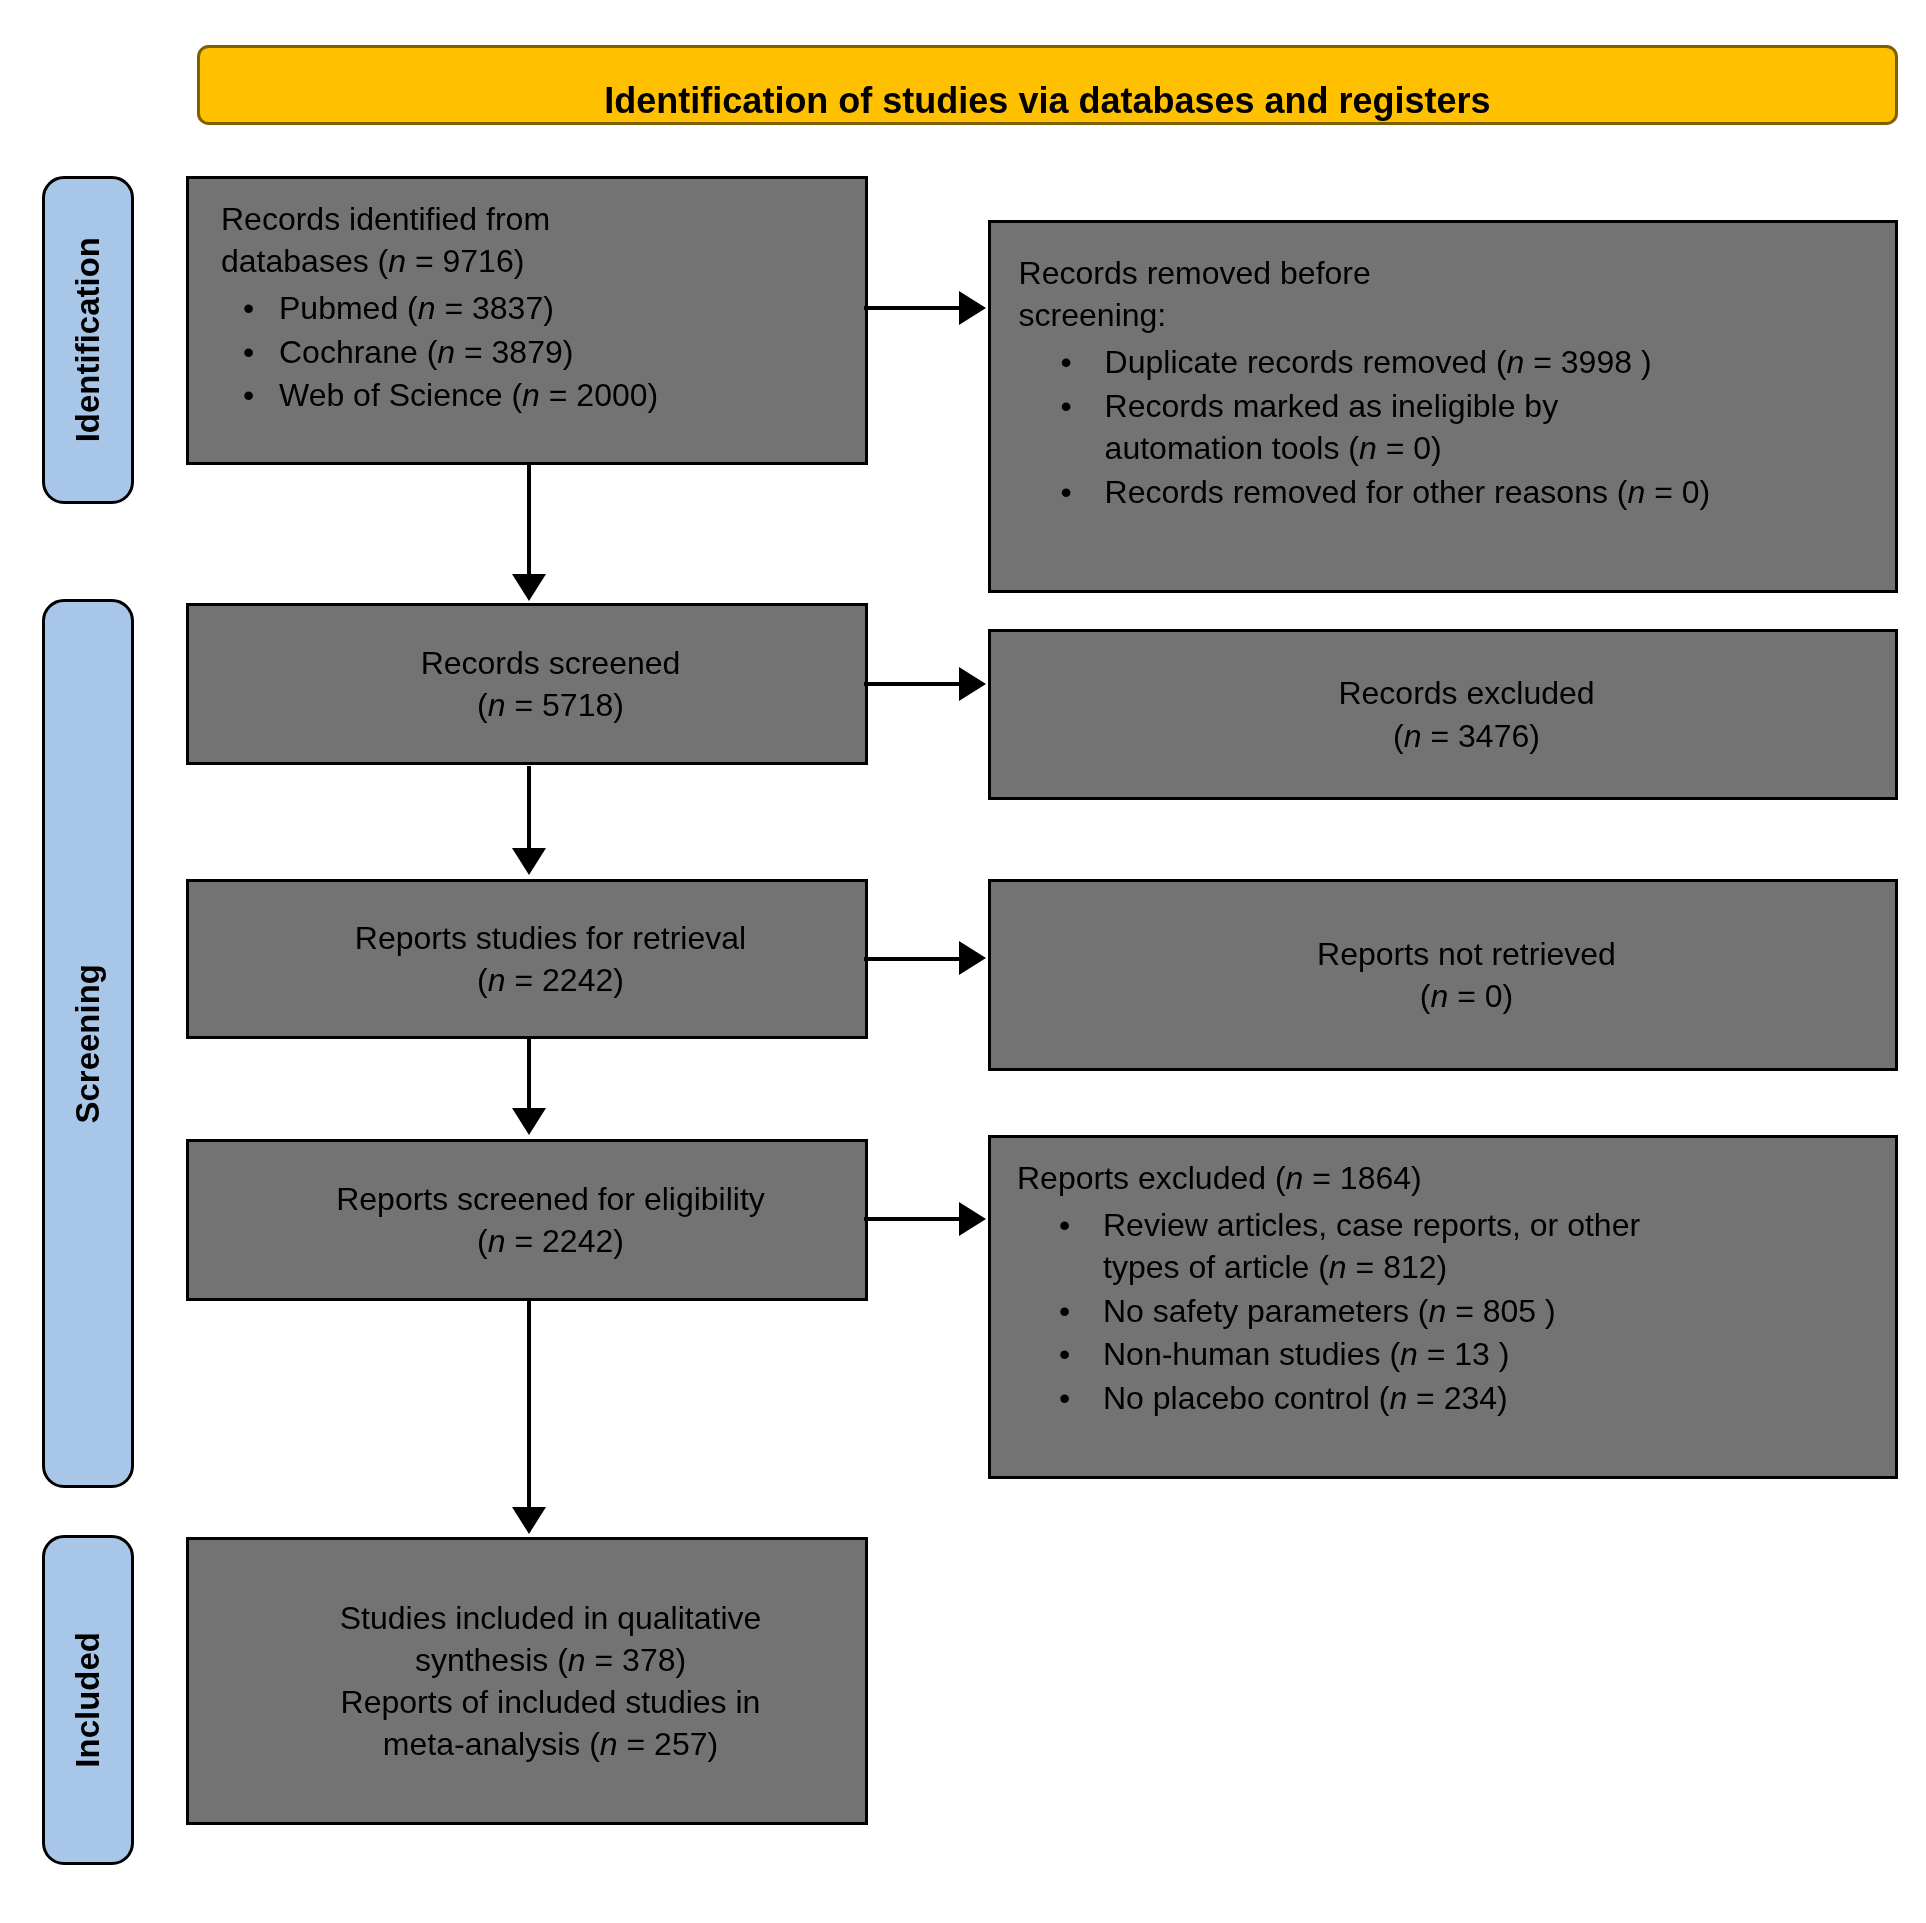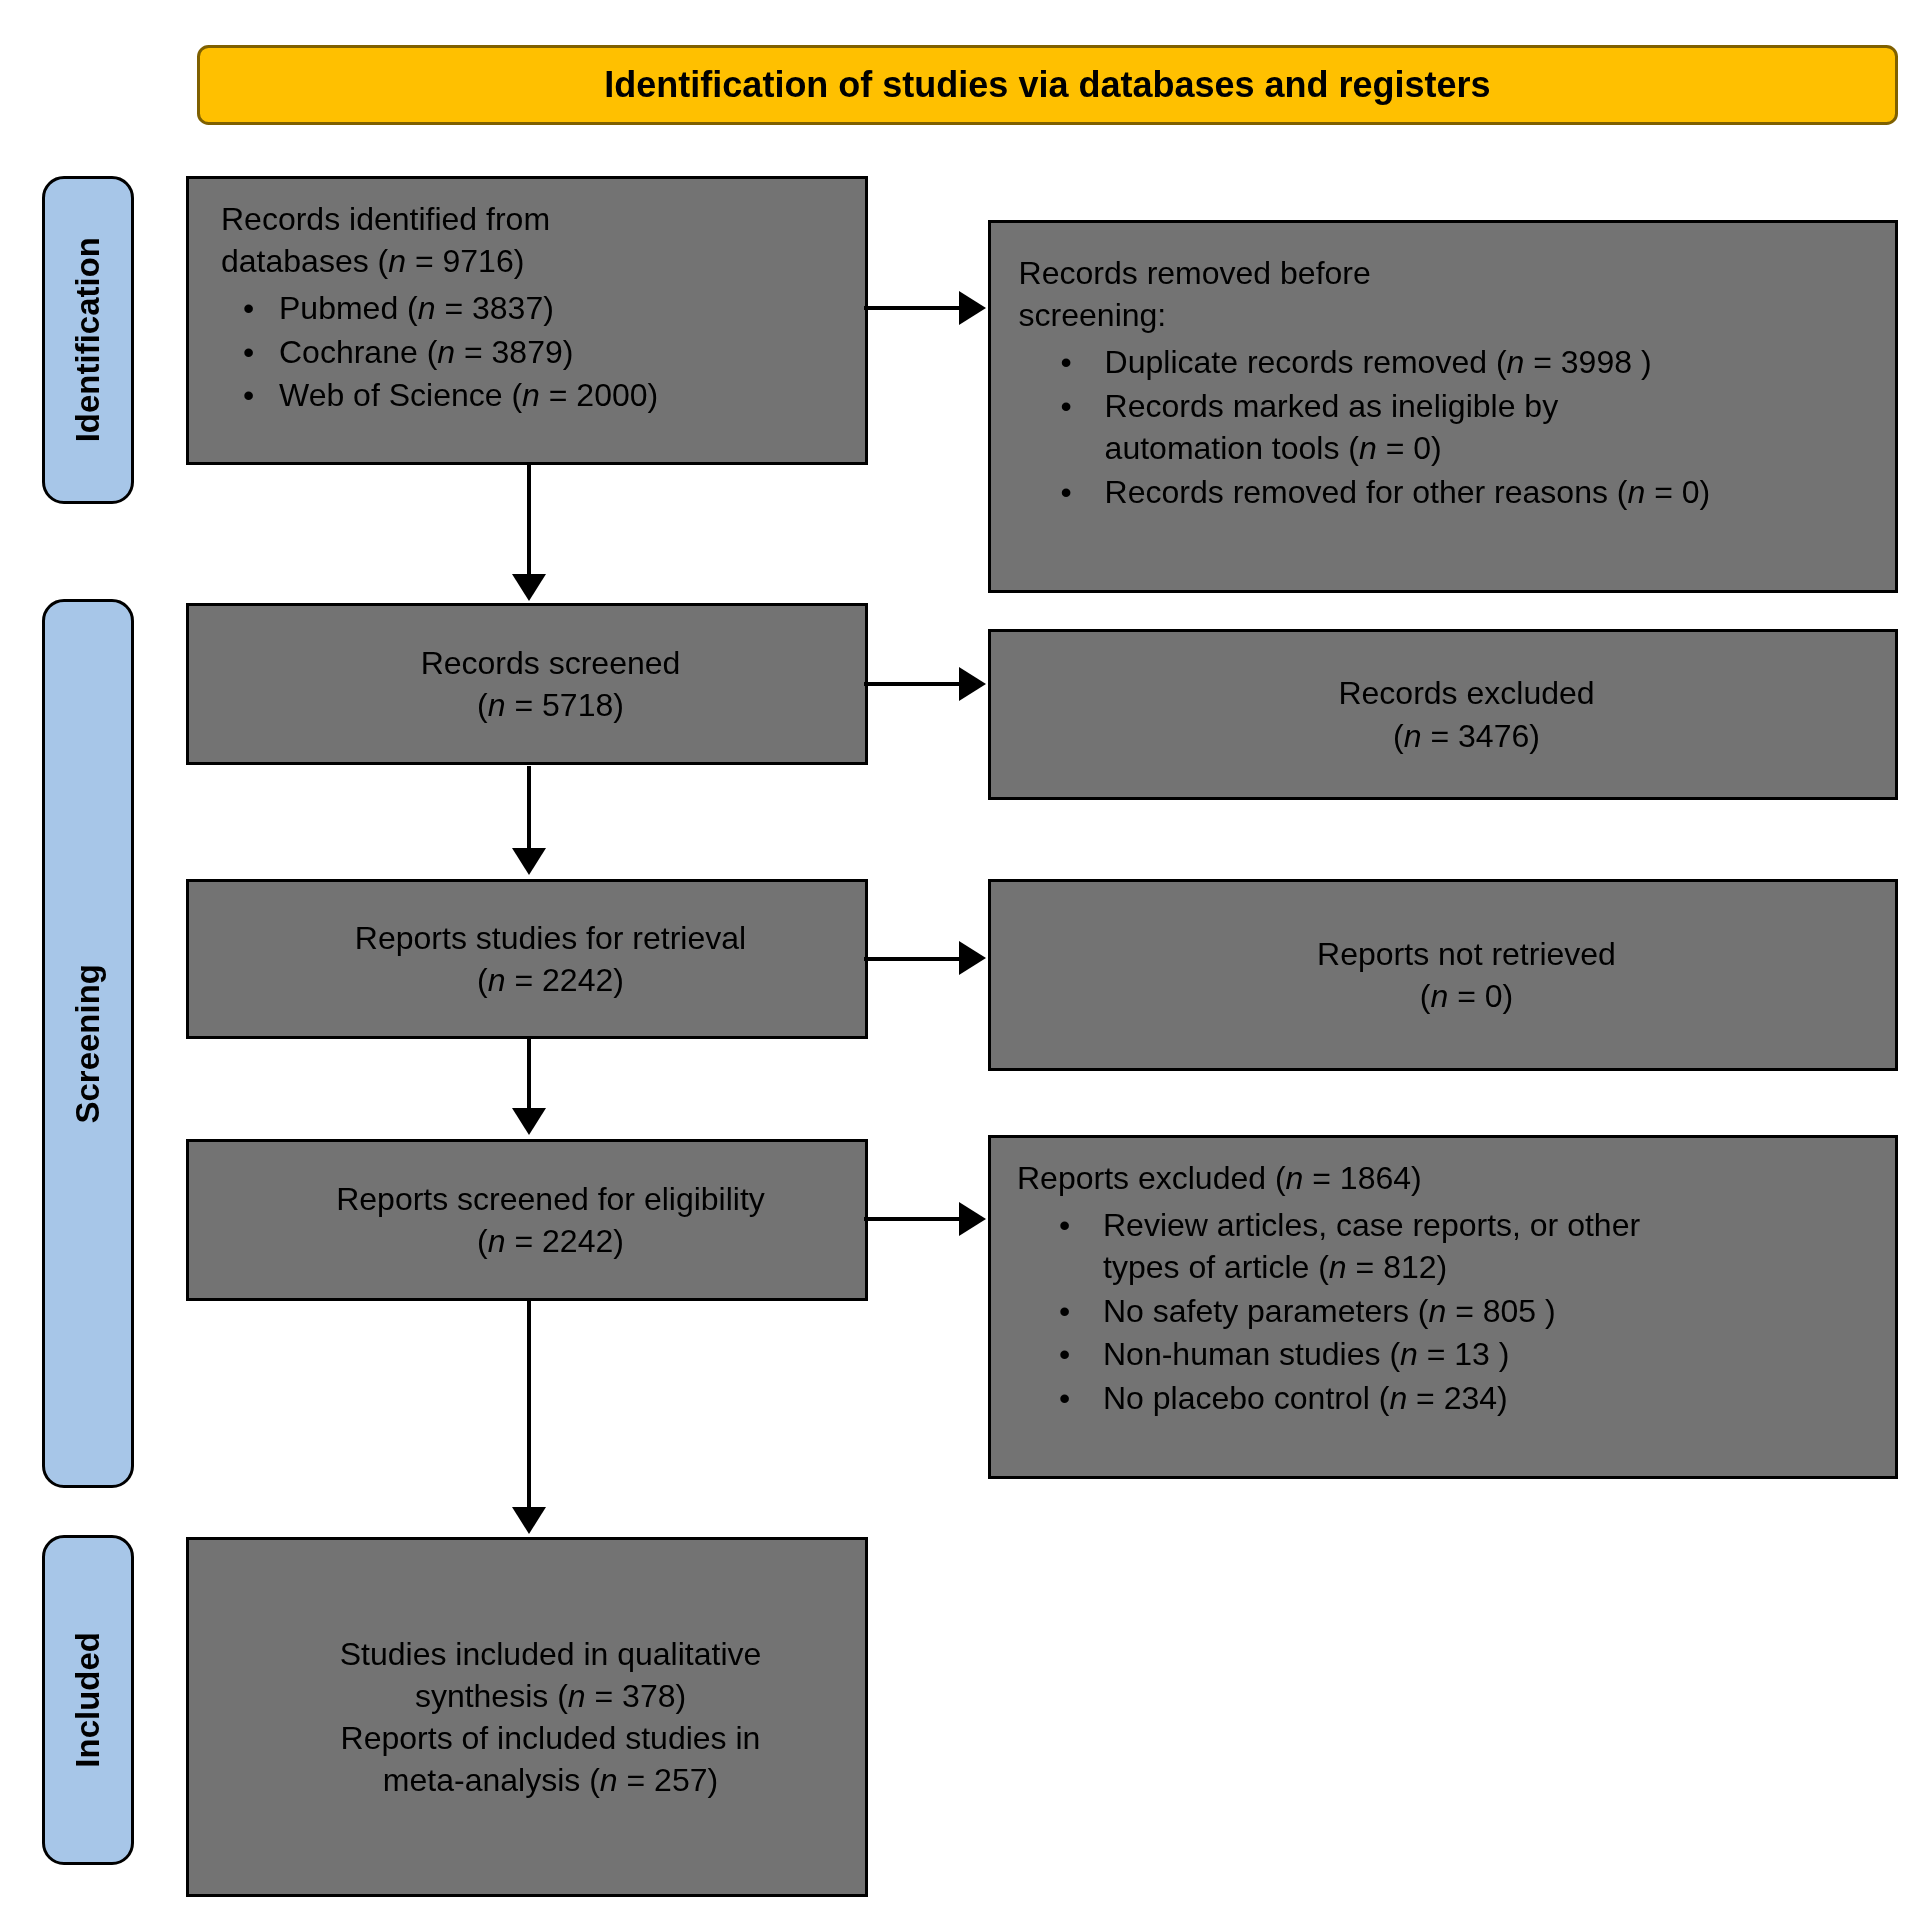--- a/index.html
+++ b/index.html
@@ -4,21 +4,21 @@
 <style>
   html,body { margin:0; padding:0; }
   body {
     width:1926px; height:1923px; position:relative;
     background:#ffffff; color:#000000;
     font-family:"Liberation Sans", sans-serif;
   }
   .banner {
     position:absolute; left:197px; top:45px; width:1701px; height:80px;
     background:#FFC000; border:3.6px solid #7F6000; border-radius:11.6px;
-    display:flex; align-items:center; justify-content:center;
+    display:flex; align-items:flex-end; justify-content:center;
     font-weight:bold; font-size:36px; box-sizing:border-box;
   }
   .stage {
     position:absolute; left:42px; width:92px;
     background:#A7C6E8; border:3.6px solid #000; border-radius:22px;
     display:flex; align-items:center; justify-content:center;
     font-weight:bold; font-size:33px; box-sizing:border-box;
   }
   .stage span { writing-mode:vertical-rl; transform:rotate(180deg); white-space:nowrap; }
   .stage-identification { top:176px; height:328px; }
@@ -50,21 +50,21 @@
   .right-col ul.bullets li::before { left:42px; }
 
   .b-identified { top:176px; height:289px; }
   .b-removed    { top:176px; height:373px; }
   .b-screened   { top:603px;  height:162px; }
   .b-rexcluded  { top:629px;  height:171px; }
   .b-sought     { top:879px; height:160px; }
   .b-notretr    { top:879px; height:192px; }
   .b-assessed   { top:1139px; height:162px; }
   .b-repexcl    { top:1135px; height:344px; padding:19px 22px 0 26px; }
-  .b-included   { top:1537px; height:360px; }
+  .b-included   { top:1537px; height:288px; }
 
   .vline { position:absolute; width:4.4px; background:#000; left:527px; }
   .tri-down {
     position:absolute; width:0; height:0; left:512px;
     border-left:17.4px solid transparent; border-right:17.4px solid transparent;
     border-top:27.6px solid #000;
   }
   .hline { position:absolute; height:4.4px; background:#000; left:864px; width:98px; }
   .tri-right {
     position:absolute; width:0; height:0; left:959px;

